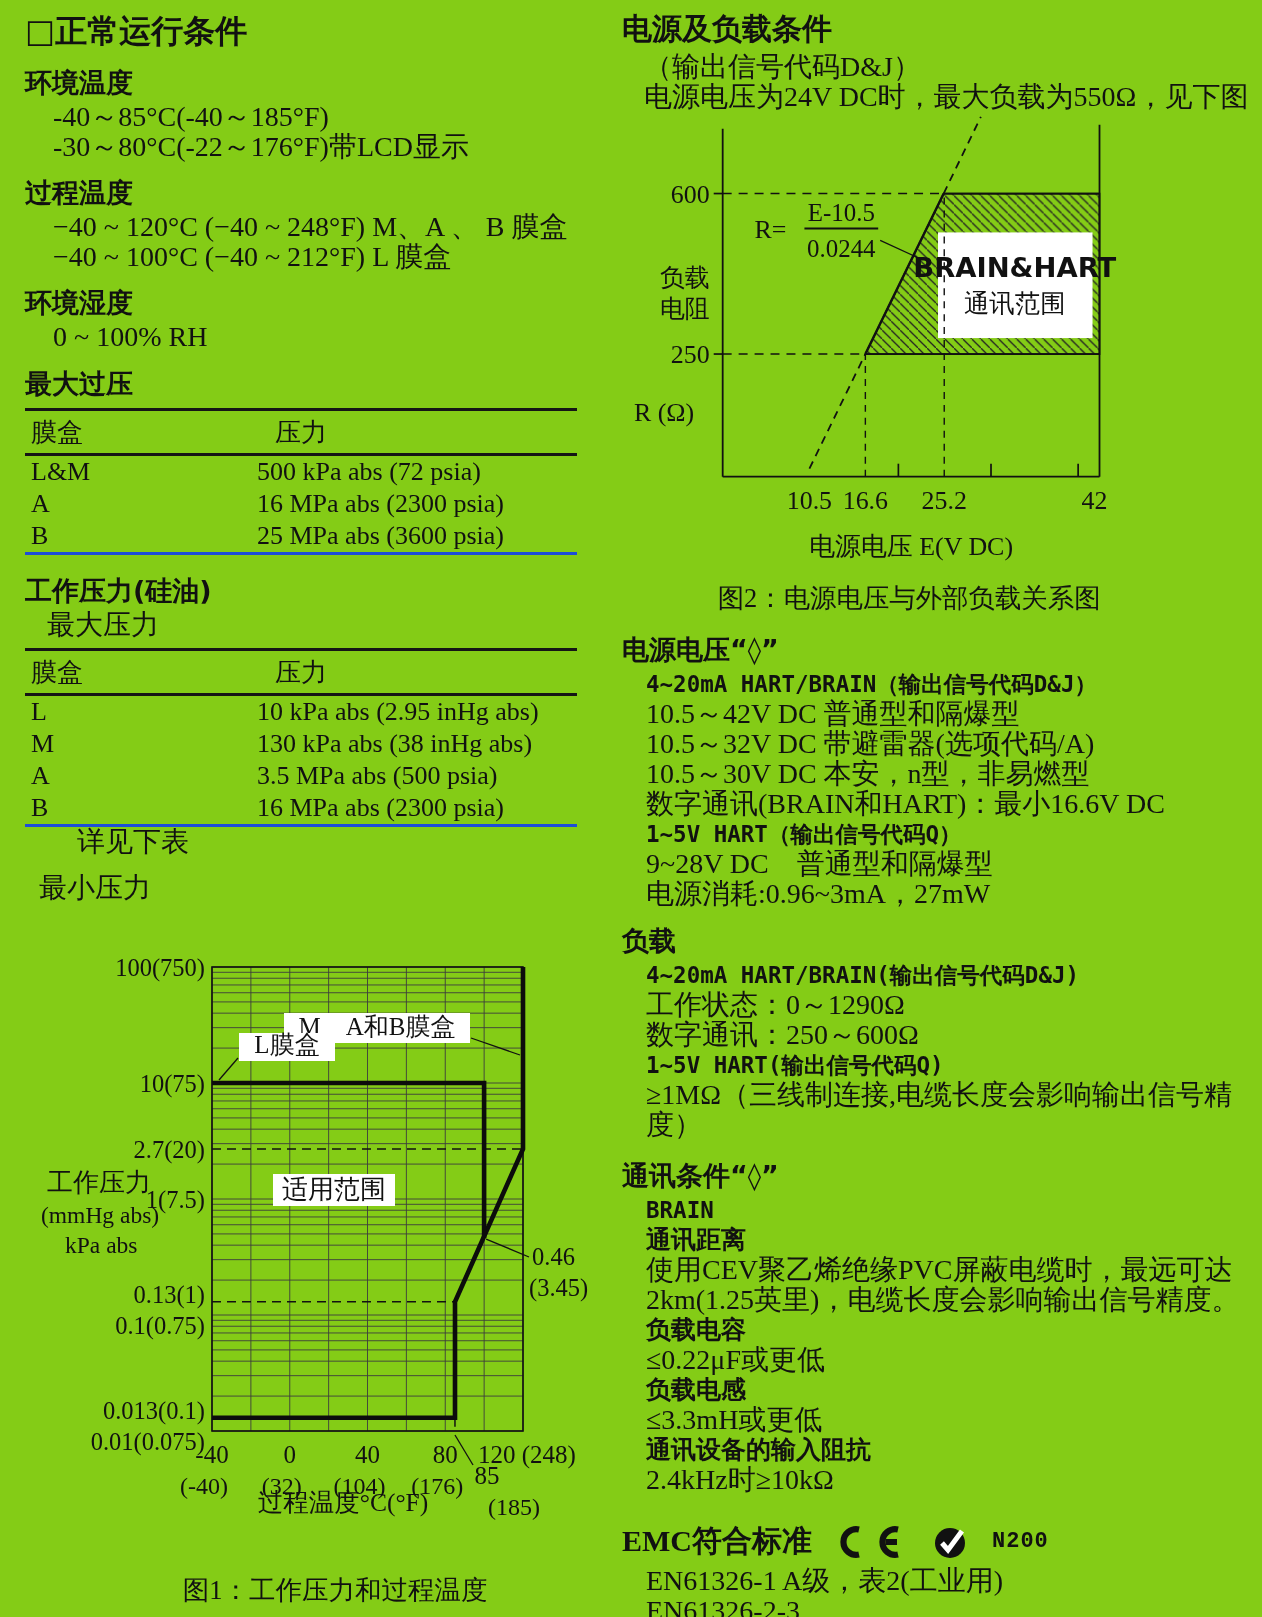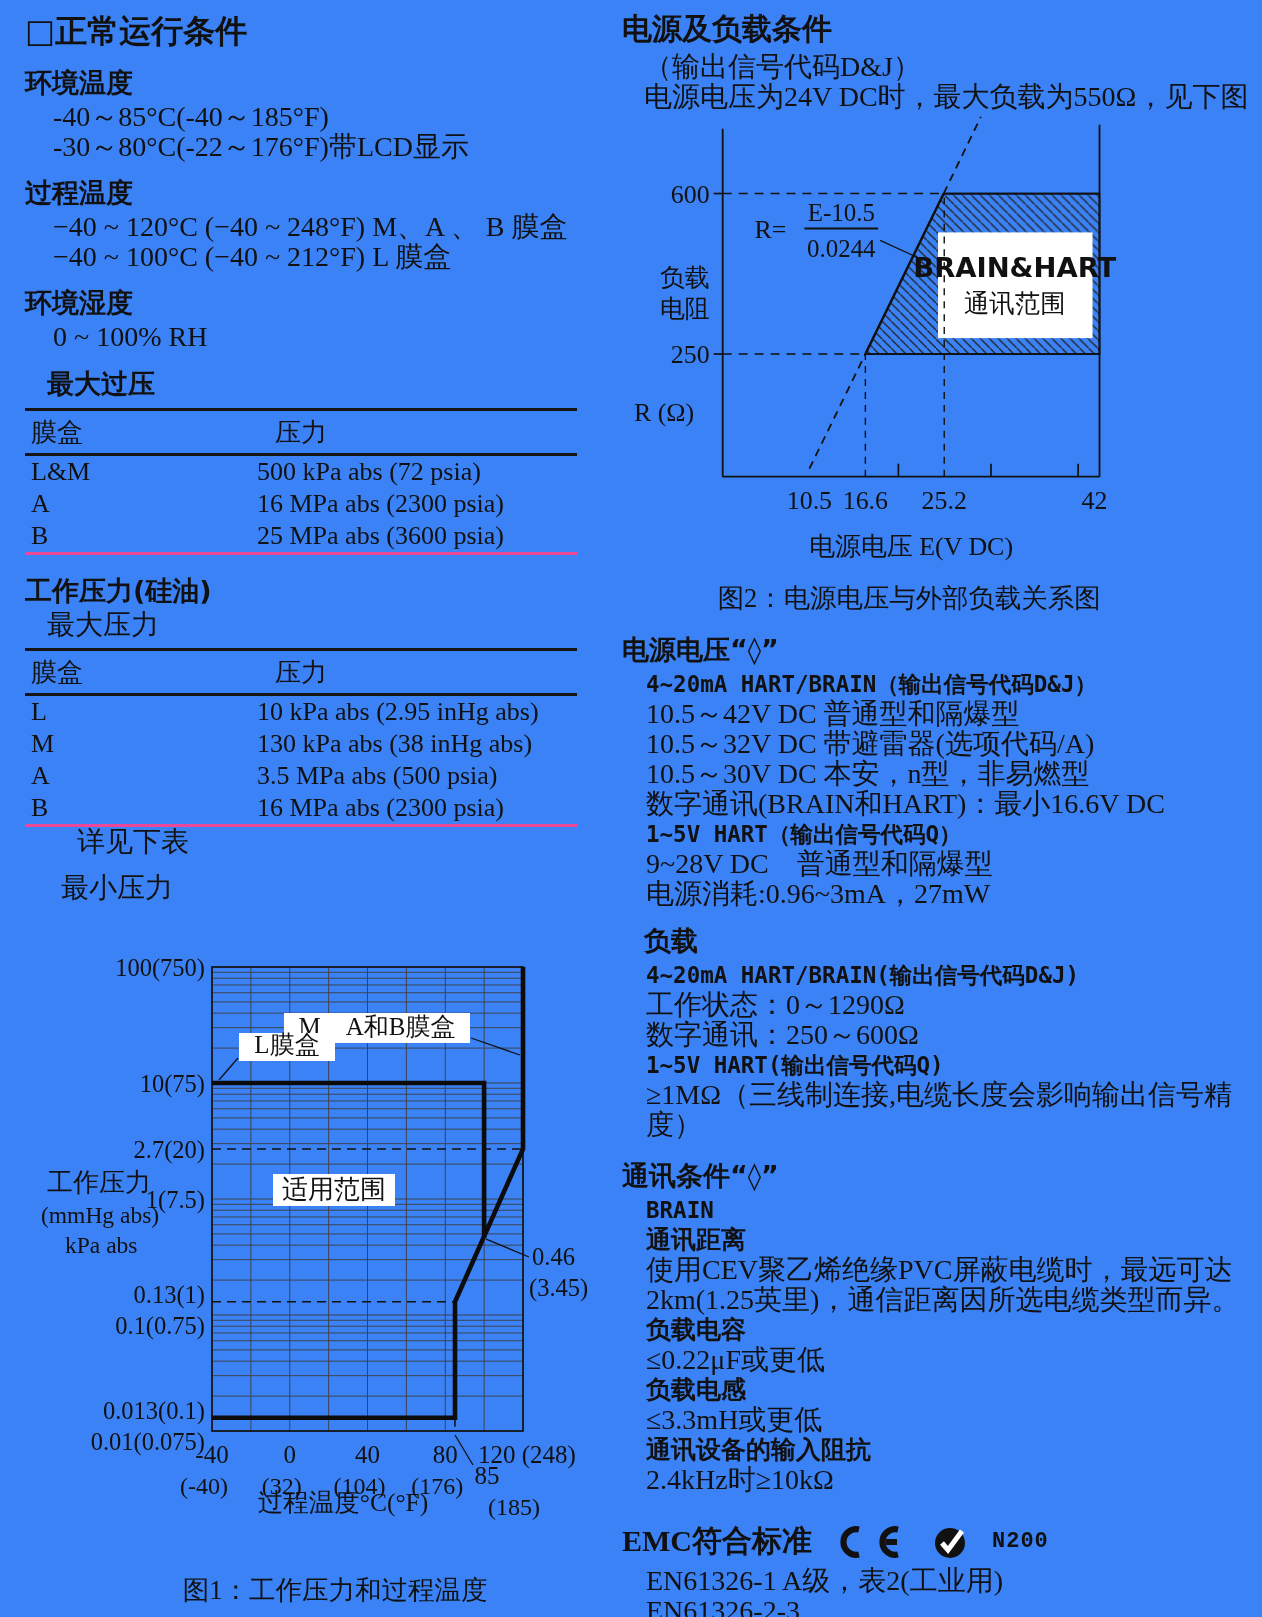--- a/index.html
+++ b/index.html
@@ -1,42 +1,42 @@
 <!DOCTYPE html>
 <html><head>
 <meta charset="utf-8">
 <style>
   html,body{margin:0;padding:0;background:#fff;}
-  .page{position:relative;width:1262px;height:1617px;background:#3b82f6;color:#111;overflow:hidden;}
+  .page{position:relative;width:1262px;height:1617px;background:#84cc16;color:#111;overflow:hidden;}
   .col{position:absolute;top:0;}
   .colL{left:25px;width:578px;}
   .colR{left:622px;width:640px;}
   .sec{font-family:"DejaVu Sans",sans-serif;font-weight:bold;font-size:32px;line-height:42px;margin:10px 0 10px;}
   .colR .sec{font-size:30px;margin:8px 0 2px;}
   .sub{font-family:"DejaVu Sans",sans-serif;font-weight:bold;font-size:27px;line-height:32px;margin:15px 0 3px;}
   .ln{font-family:"Liberation Serif","DejaVu Serif",serif;font-size:28px;line-height:30px;padding-left:28px;}
   .colR .ln{padding-left:24px;}
   .ln.mono{font-family:"DejaVu Sans Mono",monospace;font-weight:bold;font-size:22.5px;}
   .ln.bcn{font-family:"DejaVu Sans",sans-serif;font-weight:bold;font-size:25px;}
   .ln.ind20{padding-left:22px;}
   .ln.note{padding-left:52px;}
   .tbl{width:552px;border-collapse:collapse;margin:8px 0 0 0;
        font-family:"Liberation Serif","DejaVu Serif",serif;font-size:26px;
-       border-top:3px solid #151515;border-bottom:3px solid #ec4899;}
+       border-top:3px solid #151515;border-bottom:3px solid #1d4ed8;}
   .tbl thead tr{border-bottom:3px solid #151515;}
   .tbl th{font-weight:normal;text-align:left;height:40px;}
   .tbl td{height:30px;}
   .tbl th:first-child,.tbl td:first-child{width:215px;padding-left:6px;}
   .tbl thead th:nth-child(2){padding-left:28px;}
   .tbl td:nth-child(2){padding-left:10px;}
   .fig{display:block;margin-top:2px;}
   .emc-row{display:flex;align-items:center;gap:22px;margin:26px 0 4px;}
   .emc-h{font-family:"Liberation Serif","DejaVu Serif",serif;font-weight:bold;font-size:30px;}
   .n200{font-family:Liberation Mono, monospace;font-weight:900;font-size:22px;letter-spacing:1px;}
-  .mt16{margin-top:16px;margin-left:22px;} .mt20{margin-top:20px;}
+  .mt16{margin-top:16px;} .mt20{margin-top:20px;}
 </style>
 </head>
 <body>
 
 <div class="page">
 
   <div class="col colL">
     <div class="sec">□正常运行条件</div>
 
     <div class="sub">环境温度</div>
@@ -276,21 +276,21 @@
     <div class="ln mono">4~20mA HART/BRAIN(输出信号代码D&amp;J)</div>
     <div class="ln">工作状态：0～1290Ω</div>
     <div class="ln">数字通讯：250～600Ω</div>
     <div class="ln mono">1~5V HART(输出信号代码Q)</div>
     <div class="ln">≥1MΩ（三线制连接,电缆长度会影响输出信号精度）</div>
 
     <div class="sub mt20">通讯条件“◊”</div>
     <div class="ln mono">BRAIN</div>
     <div class="ln bcn">通讯距离</div>
     <div class="ln">使用CEV聚乙烯绝缘PVC屏蔽电缆时，最远可达</div>
-    <div class="ln">2km(1.25英里)，通信距离因所选电缆类型而异。</div>
+    <div class="ln">2km(1.25英里)，电缆长度会影响输出信号精度。</div>
     <div class="ln bcn">负载电容</div>
     <div class="ln">≤0.22μF或更低</div>
     <div class="ln bcn">负载电感</div>
     <div class="ln">≤3.3mH或更低</div>
     <div class="ln bcn">通讯设备的输入阻抗</div>
     <div class="ln">2.4kHz时≥10kΩ</div>
 
     <div class="emc-row">
       <span class="emc-h">EMC符合标准</span>
       <svg width="76" height="36" viewBox="0 0 76 36">

